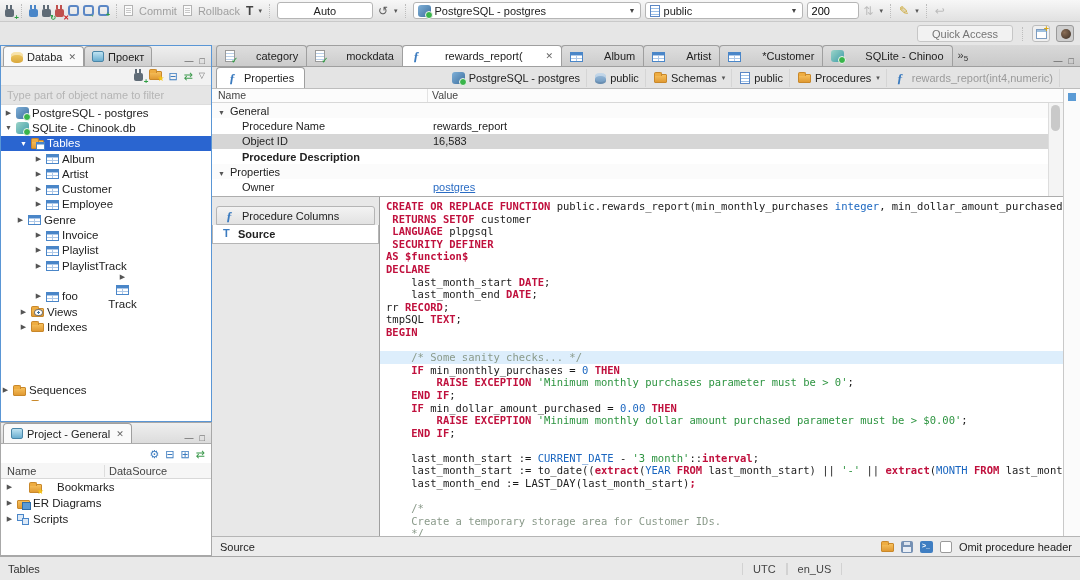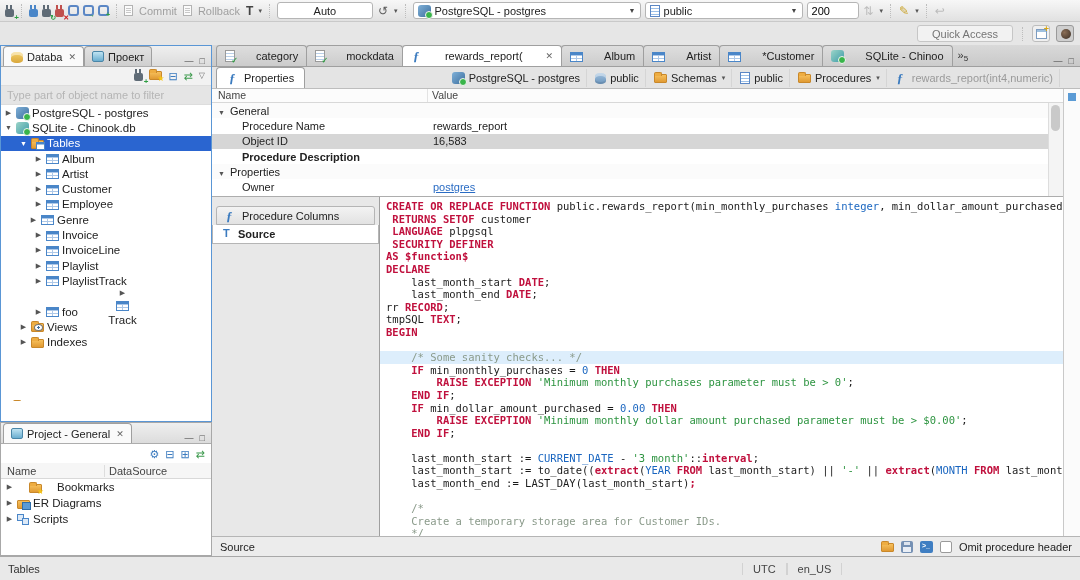--- a/index.html
+++ b/index.html
@@ -337,34 +337,29 @@
           <div class="trow" style="padding-left: 33px;">
             <span class="tarrow">▶</span>
             <span class="tico i-table"></span>
             <span class="tlabel">Customer</span>
           </div>
           <div class="trow" style="padding-left: 33px;">
             <span class="tarrow">▶</span>
             <span class="tico i-table"></span>
             <span class="tlabel">Employee</span>
           </div>
-          <div class="trow" style="padding-left: 28px;">
+          <div class="trow" style="padding-left: 15px;">
             <span class="tarrow">▶</span>
             <span class="tico i-table"></span>
             <span class="tlabel">Genre</span>
           </div>
           <div class="trow" style="padding-left: 33px;">
             <span class="tarrow">▶</span>
             <span class="tico i-table"></span>
             <span class="tlabel">Invoice</span>
-          </div>
-          <div class="trow" style="padding-left: 33px;">
-            <span class="tarrow">▶</span>
-            <span class="tico i-table"></span>
-            <span class="tlabel">InvoiceLine</span>
           </div>
           <div class="trow" style="padding-left: 33px;">
             <span class="tarrow">▶</span>
             <span class="tico i-table"></span>
             <span class="tlabel">Playlist</span>
           </div>
           <div class="trow" style="padding-left: 33px;">
             <span class="tarrow">▶</span>
             <span class="tico i-table"></span>
             <span class="tlabel">PlaylistTrack</span>

